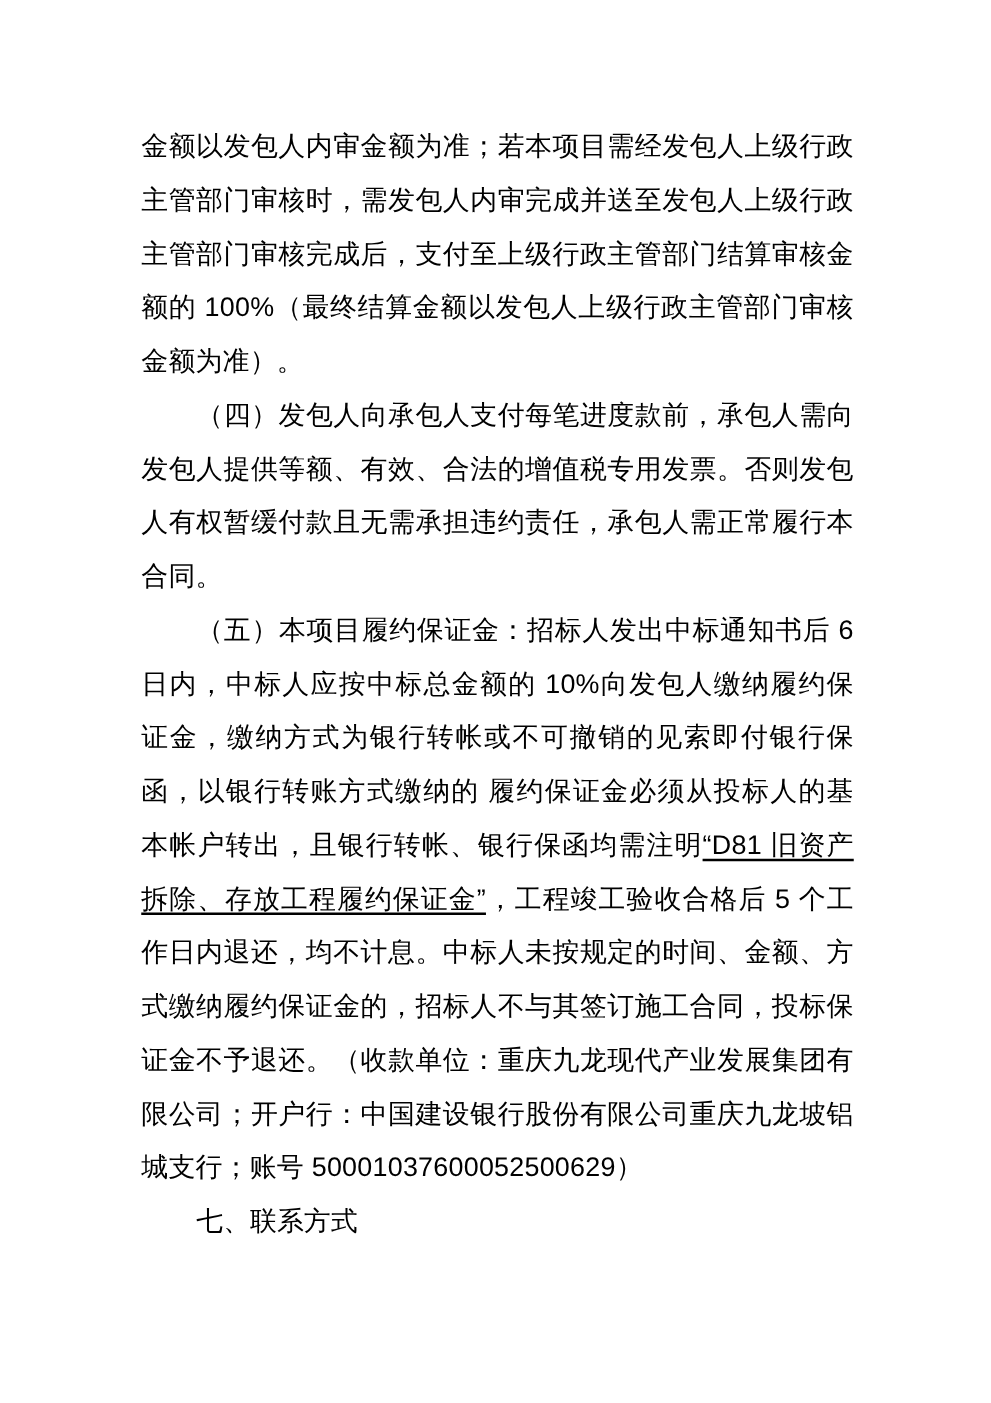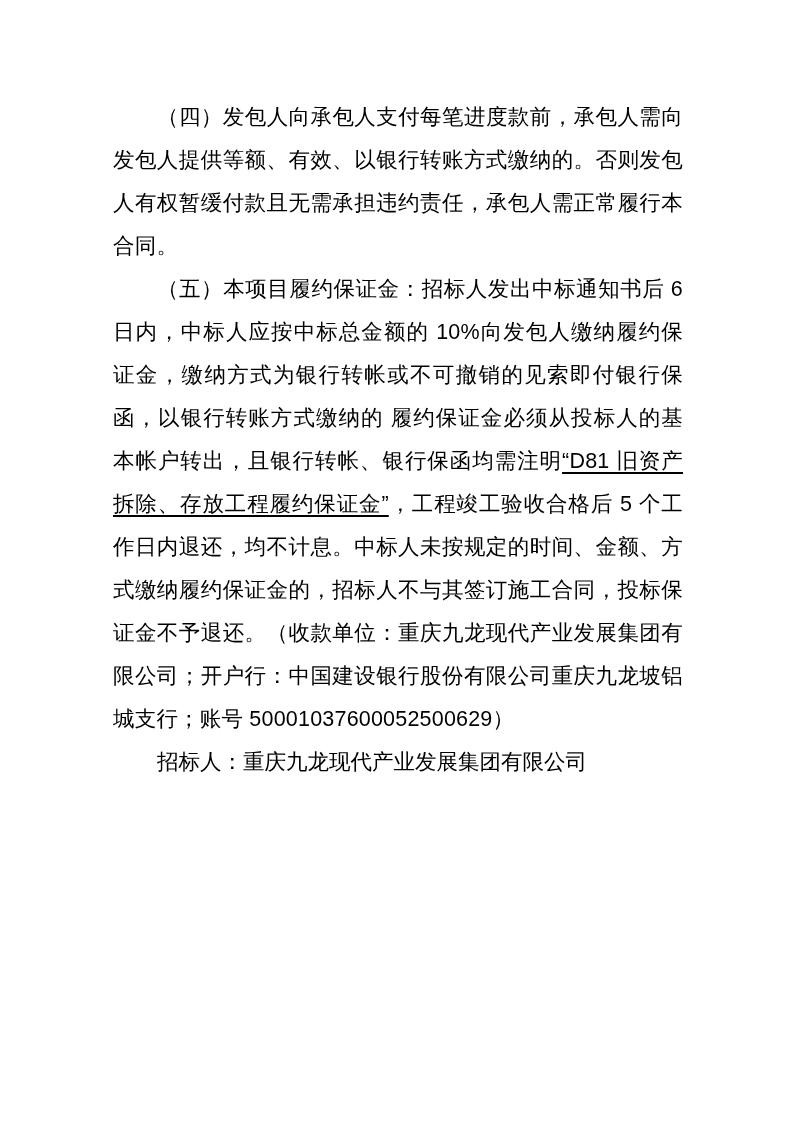--- a/index.html
+++ b/index.html
@@ -51,22 +51,23 @@
     text-decoration: underline;
     text-underline-offset: 4px;
   }
 </style>
 </head>
 <body>
 
 <div class="page">
   <div class="content">
 
+    <p class="para">金额以发包人内审金额为准；若本项目需经发包人上级行政主管部门审核时，需发包人内审完成并送至发包人上级行政主管部门审核完成后，支付至上级行政主管部门结算审核金额的 100%（最终结算金额以发包人上级行政主管部门审核金额为准）。</p>
 
-    <p class="para indent">（四）发包人向承包人支付每笔进度款前，承包人需向发包人提供等额、有效、以银行转账方式缴纳的。否则发包人有权暂缓付款且无需承担违约责任，承包人需正常履行本合同。</p>
+    <p class="para indent">（四）发包人向承包人支付每笔进度款前，承包人需向发包人提供等额、有效、合法的增值税专用发票。否则发包人有权暂缓付款且无需承担违约责任，承包人需正常履行本合同。</p>
 
     <p class="para indent"><span>（五）本项目履约保证金：招标人发出中标通知书后 6 日内，中标人应按中标总金额的 10%向发包人缴纳履约保证金，缴纳方式为银行转帐或不可撤销的见索即付银行保函，以银行转账方式缴纳的 履约保证金必须从投标人的基本帐户转出，且银行转帐、银行保函均需注明</span><u class="ul">“D81 旧资产拆除、存放工程履约保证金”</u><span>，工程竣工验收合格后 5 个工作日内退还，均不计息。中标人未按规定的时间、金额、方式缴纳履约保证金的，招标人不与其签订施工合同，投标保证金不予退还。（收款单位：重庆九龙现代产业发展集团有限公司；开户行：中国建设银行股份有限公司重庆九龙坡铝城支行；账号 50001037600052500629）</span></p>
 
+    <p class="section-heading">七、联系方式</p>
 
-    <p class="section-heading">招标人：重庆九龙现代产业发展集团有限公司</p>
 
   </div>
 </div>
 
 </body></html>

